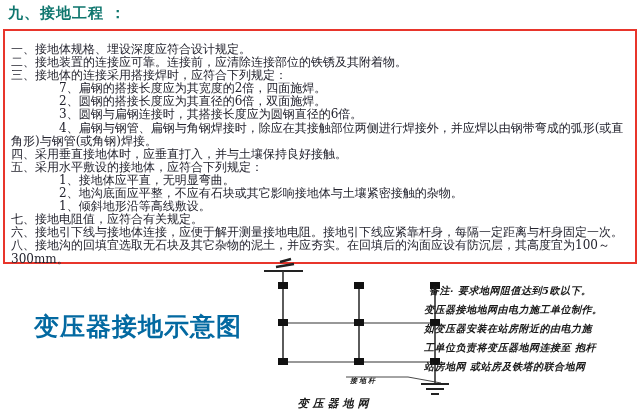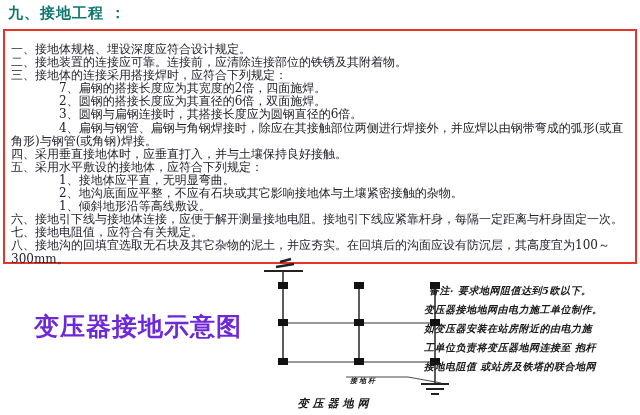--- a/index.html
+++ b/index.html
@@ -11,21 +11,21 @@
 
   .rules-box{position:absolute;left:3px;top:29px;width:619px;height:216px;
              border:2px solid #e8352b;padding:12px 5px 3px 6px;}
   .rule-line{font-size:12px;line-height:13.1px;white-space:normal;}
   .rule-line.sub{text-indent:48px;}
 
   .diagram{position:absolute;left:0;top:255px;width:640px;height:160px;}
   .diagram svg{position:absolute;left:0;top:0;}
 
   .diagram-caption{position:absolute;left:34px;top:310px;font-size:25px;font-weight:bold;
-                   color:#6d28d9;letter-spacing:1px;}
+                   color:#0369a1;letter-spacing:1px;}
 
   .hand-note{position:absolute;left:424px;top:281px;width:208px;
              font-style:italic;font-weight:bold;font-size:10px;line-height:19px;
              color:#1a1a1a;letter-spacing:0.5px;}
   .hand-note .nline{white-space:nowrap;}
   .hand-note .nline:first-child{padding-left:5px;}
 
   .electrode-label{position:absolute;left:350px;top:364px;font-size:7px;
                    font-style:italic;font-weight:bold;color:#222;letter-spacing:2px;margin-top:12px;}
 
@@ -46,22 +46,22 @@
     <div class="rule-line">三、接地体的连接采用搭接焊时，应符合下列规定：</div>
     <div class="rule-line sub">7、扁钢的搭接长度应为其宽度的2倍，四面施焊。</div>
     <div class="rule-line sub">2、圆钢的搭接长度应为其直径的6倍，双面施焊。</div>
     <div class="rule-line sub">3、圆钢与扁钢连接时，其搭接长度应为圆钢直径的6倍。</div>
     <div class="rule-line sub">4、扁钢与钢管、扁钢与角钢焊接时，除应在其接触部位两侧进行焊接外，并应焊以由钢带弯成的弧形(或直角形)与钢管(或角钢)焊接。</div>
     <div class="rule-line">四、采用垂直接地体时，应垂直打入，并与土壤保持良好接触。</div>
     <div class="rule-line">五、采用水平敷设的接地体，应符合下列规定：</div>
     <div class="rule-line sub">1、接地体应平直，无明显弯曲。</div>
     <div class="rule-line sub">2、地沟底面应平整，不应有石块或其它影响接地体与土壤紧密接触的杂物。</div>
     <div class="rule-line sub">1、倾斜地形沿等高线敷设。</div>
+    <div class="rule-line">七、接地电阻值，应符合有关规定。</div>
     <div class="rule-line">六、接地引下线与接地体连接，应便于解开测量接地电阻。接地引下线应紧靠杆身，每隔一定距离与杆身固定一次。</div>
-    <div class="rule-line">七、接地电阻值，应符合有关规定。</div>
     <div class="rule-line">八、接地沟的回填宜选取无石块及其它杂物的泥土，并应夯实。在回填后的沟面应设有防沉层，其高度宜为100～300mm。</div>
   </div>
 
   <div class="diagram">
     <svg width="640" height="160" viewBox="0 0 640 160">
 
       <g stroke="#222" stroke-width="2.4">
         <line x1="280" y1="7" x2="291" y2="4"></line>
         <line x1="276" y1="12" x2="294" y2="9"></line>
         <line x1="264" y1="16" x2="303" y2="16" stroke-width="2.2"></line>
@@ -100,20 +100,20 @@
     </svg>
   </div>
 
   <div class="diagram-caption">变压器接地示意图</div>
 
   <div class="hand-note">
     <div class="nline">备注· 要求地网阻值达到5欧以下。</div>
     <div class="nline">变压器接地地网由电力施工单位制作。</div>
     <div class="nline">如变压器安装在站房附近的由电力施</div>
     <div class="nline">工单位负责将变压器地网连接至 抱杆</div>
-    <div class="nline">接地电阻值 或站房及铁塔的联合地网</div>
+    <div class="nline">站房地网 或站房及铁塔的联合地网</div>
   </div>
 
   <div class="electrode-label">接地杆</div>
 
   <div class="grid-label">变压器地网</div>
 
 </div>
 
 </body></html>

